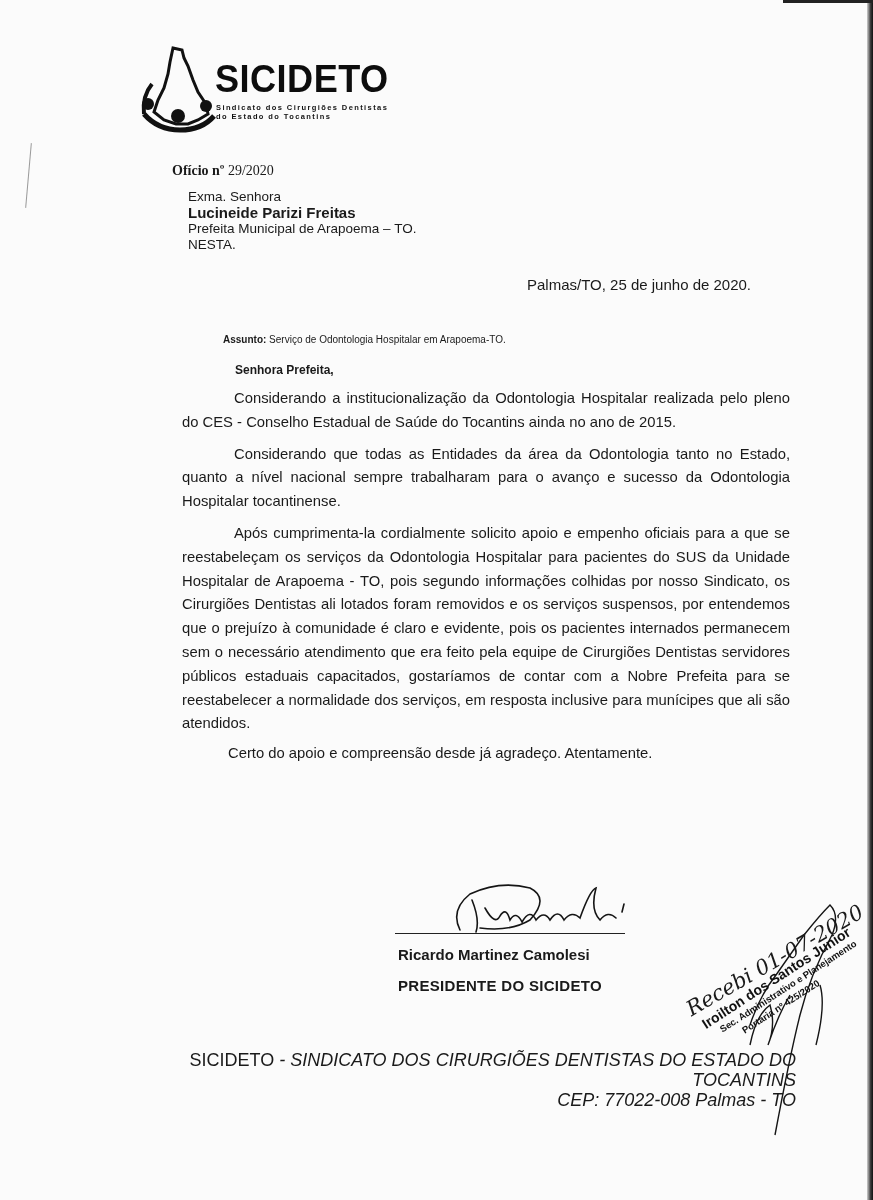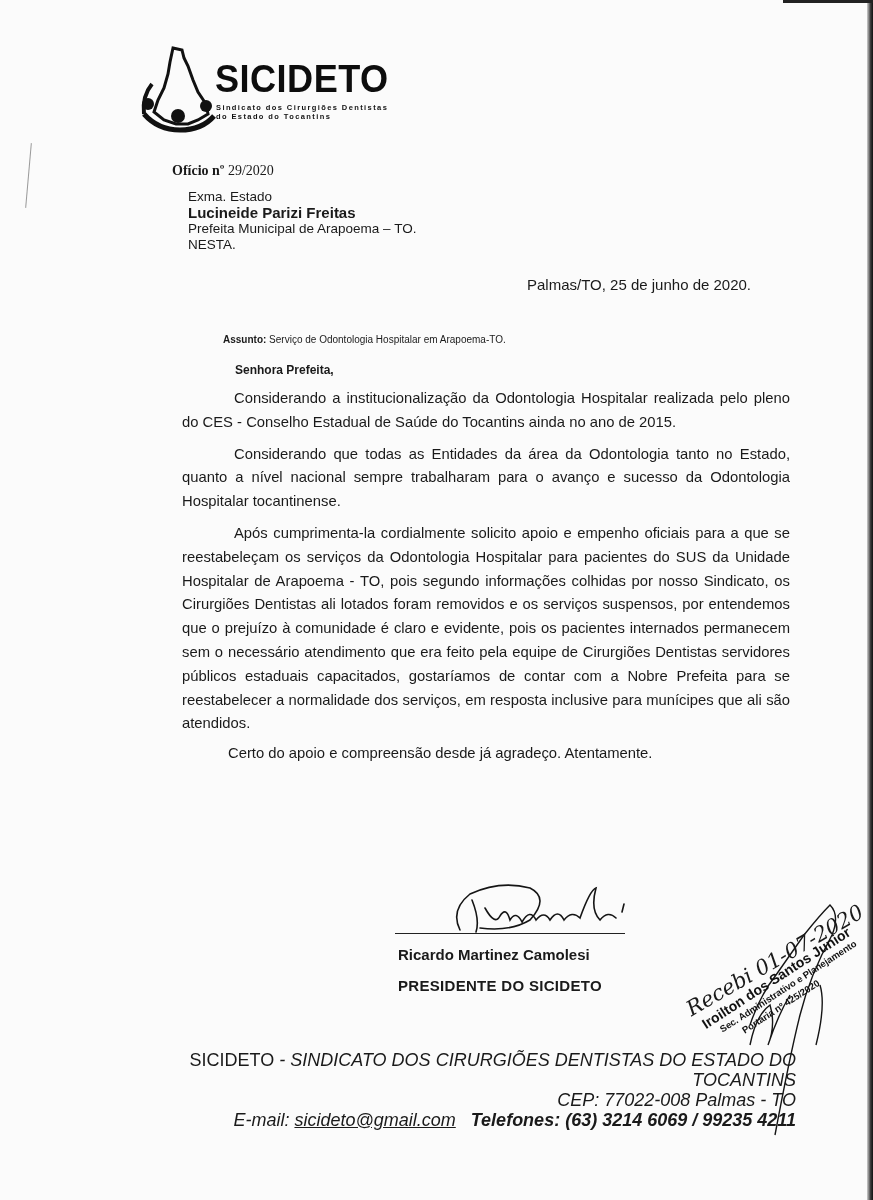--- a/index.html
+++ b/index.html
@@ -67,21 +67,21 @@
 <div class="abs logo-sub">
   <div>Sindicato dos Cirurgiões Dentistas</div>
   <div>do Estado do Tocantins</div>
 </div>
 
 <div class="abs oficio">
   <b>Ofício nº</b>
   <span>29/2020</span>
 </div>
 <div class="abs addr">
-  <div>Exma. Estado</div>
+  <div>Exma. Senhora</div>
   <div class="name">Lucineide Parizi Freitas</div>
   <div>Prefeita Municipal de Arapoema – TO.</div>
   <div>NESTA.</div>
 </div>
 <div class="abs date">Palmas/TO, 25 de junho de 2020.</div>
 
 <div class="abs subject">
   <b>Assunto:</b><span> Serviço de Odontologia Hospitalar em Arapoema-TO.</span>
 </div>
 <div class="abs greeting">Senhora Prefeita,</div>
@@ -110,19 +110,13 @@
   <div class="s1">Iroilton dos Santos Junior</div>
   <div class="s2">Sec. Administrativo e Planejamento</div>
   <div class="s3">Portaria nº 425/2020</div>
 </div>
 
 <div class="abs footer">
   <div>
     <span>SICIDETO</span><span class="it"> - SINDICATO DOS CIRURGIÕES DENTISTAS DO ESTADO DO TOCANTINS</span>
   </div>
   <div class="it">CEP: 77022-008   Palmas - TO</div>
-  <div>
-    <span class="email-label">E-mail:</span>
-    <span class="email">sicideto@gmail.com</span>
-    &nbsp;
-    <span class="phones">Telefones: (63) 3214 6069 / 99235 4211</span>
-  </div>
 </div>
 
 </body></html>

